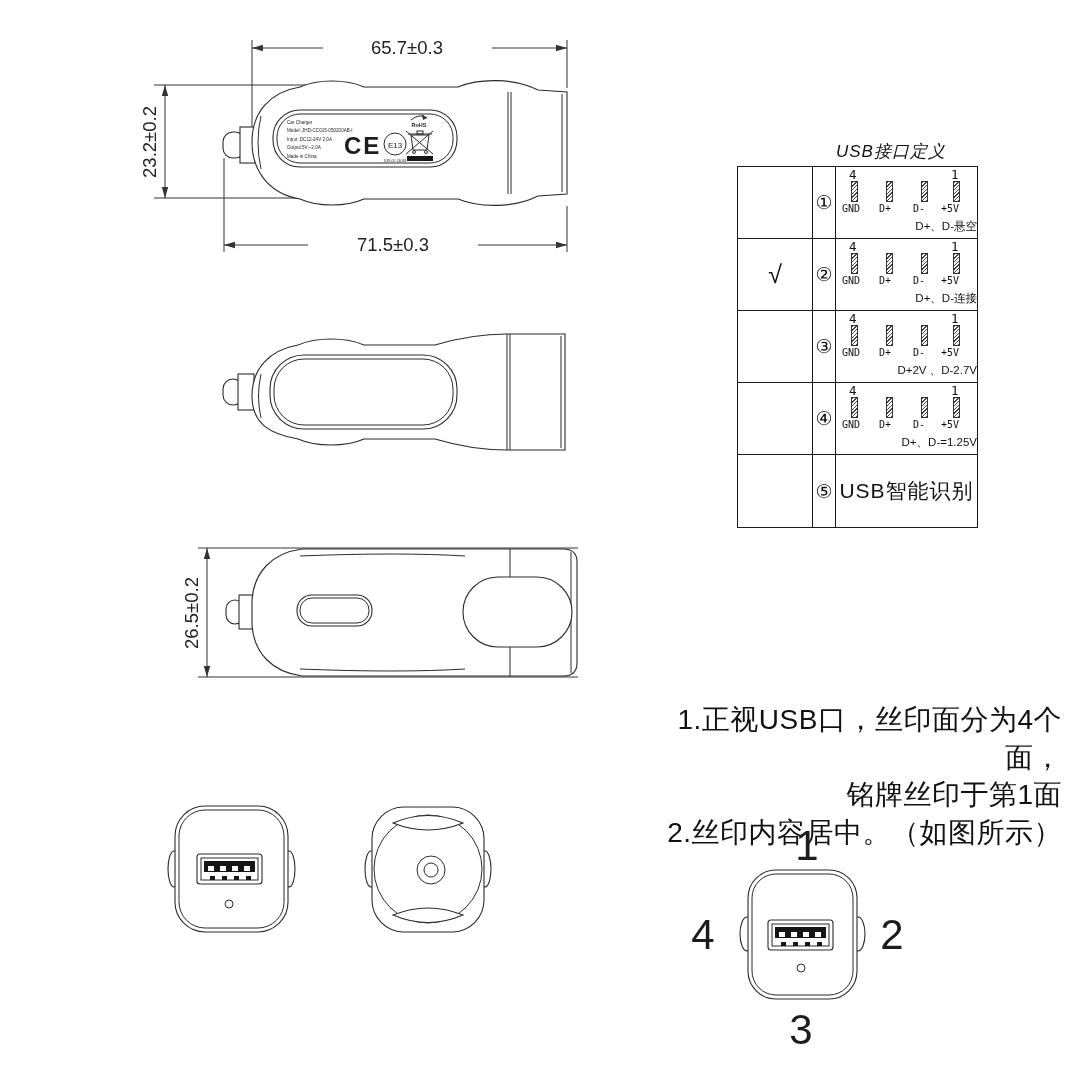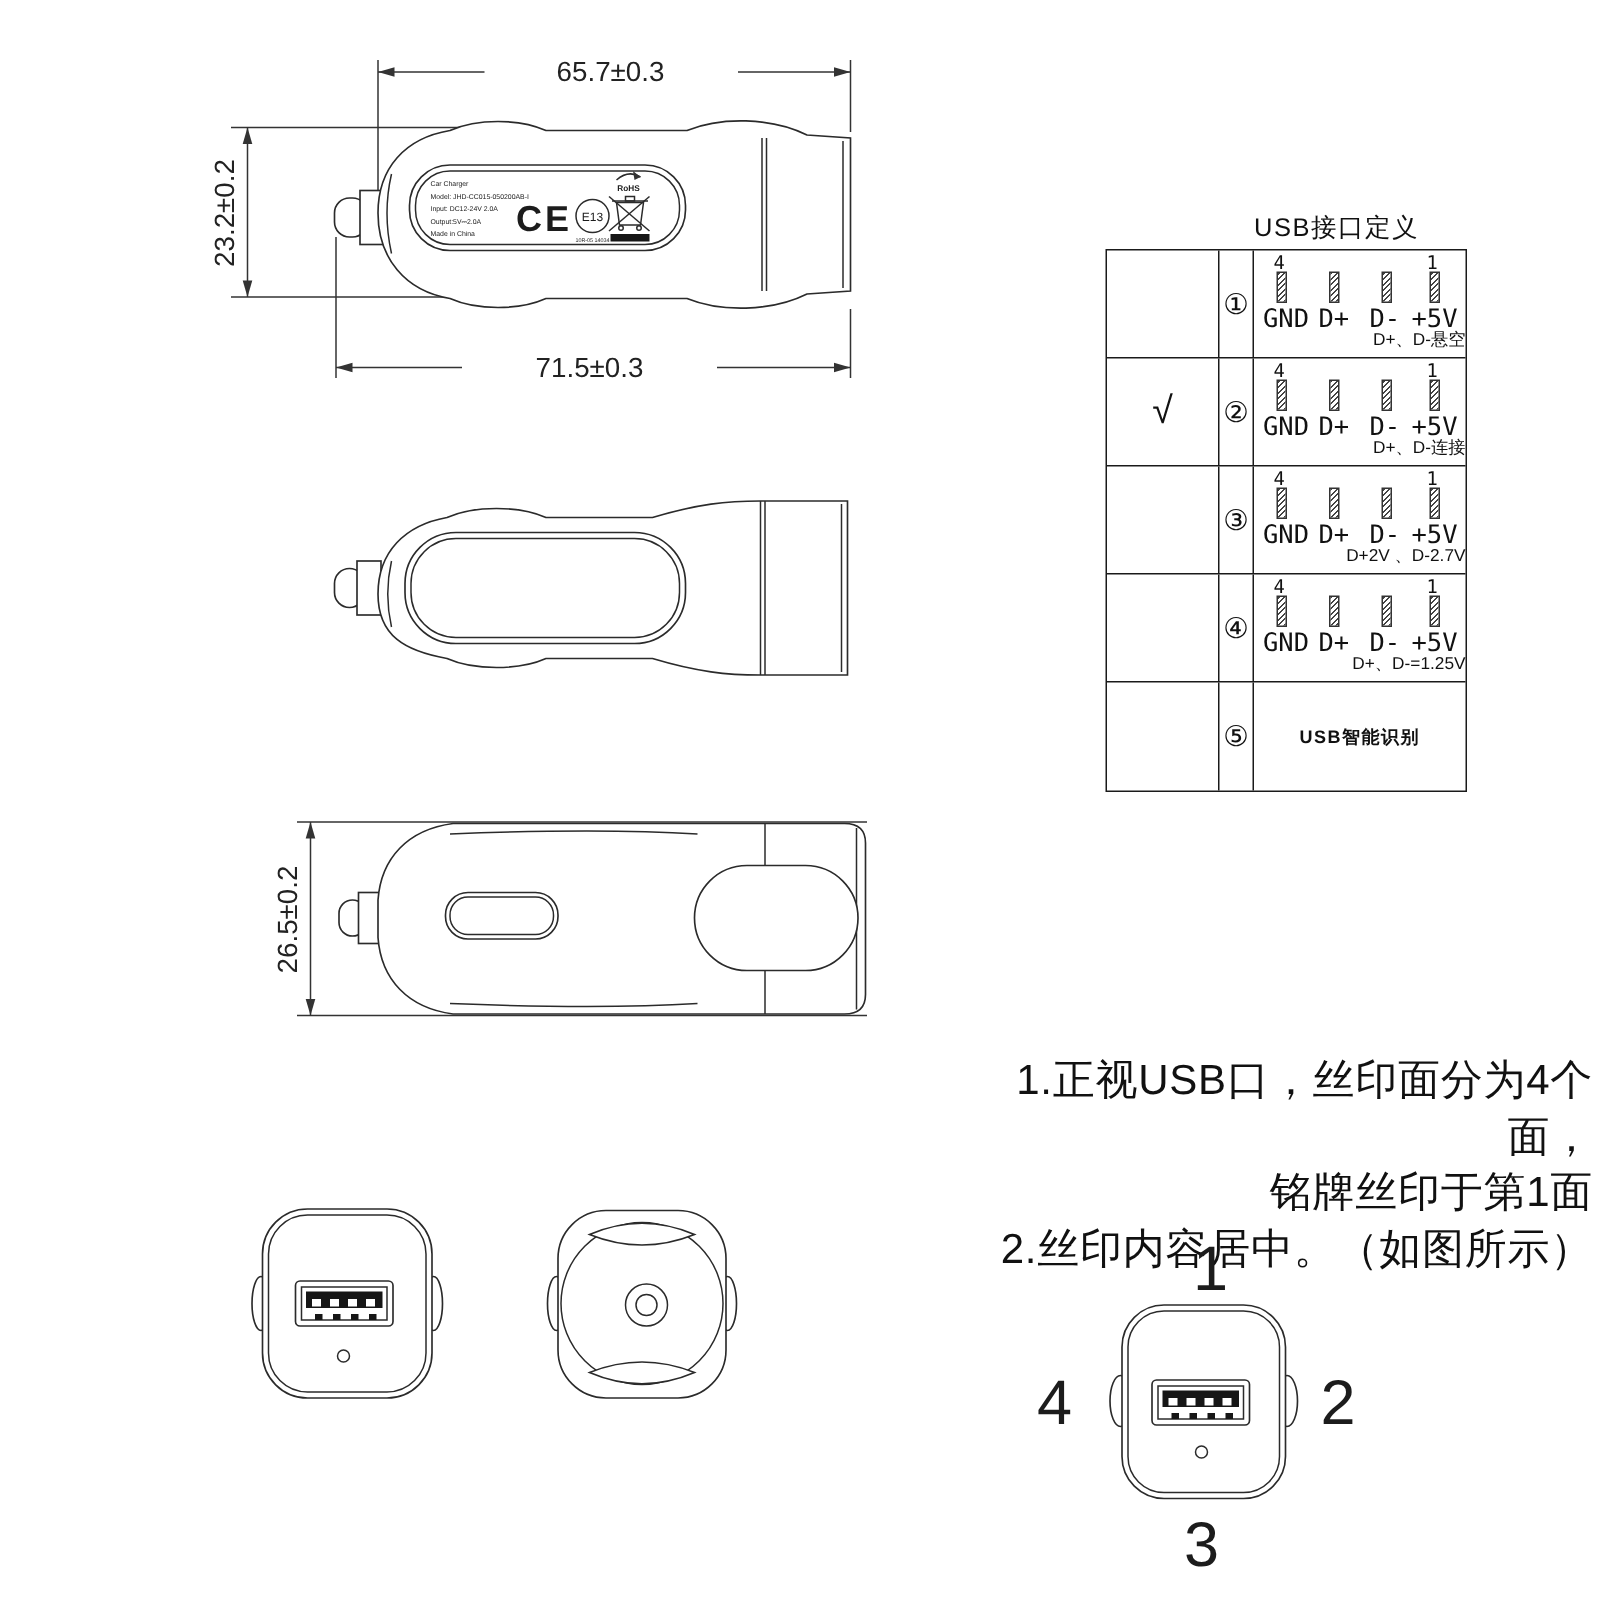--- a/index.html
+++ b/index.html
@@ -19,27 +19,27 @@
   
   #table-title{font-size:17px;letter-spacing:1px;}
   #usb-table{width:241px;border:1.5px solid #1a1a1a;box-sizing:border-box;}
   .t-row{display:flex;height:72.1px;border-bottom:1px solid #1a1a1a;box-sizing:border-box;}
   .t-row:last-child{border-bottom:none;}
   .c1{width:75px;border-right:1px solid #1a1a1a;box-sizing:border-box;
       display:flex;align-items:center;justify-content:center;font-size:25px;}
   .c2{width:23px;border-right:1px solid #1a1a1a;box-sizing:border-box;
       display:flex;align-items:center;justify-content:center;font-size:19px;}
   .c3{flex:1;position:relative;box-sizing:border-box;}
-  .c3.center-text{display:flex;align-items:center;justify-content:center;font-size:12px;letter-spacing:1px;font-weight:bold;}
+  .c3.center-text{display:flex;align-items:center;justify-content:center;font-size:21px;letter-spacing:1px;}
   .pn{position:absolute;top:0px;font-size:12.5px;font-family:"DejaVu Sans Mono",monospace;}
   .p4{left:13px;} .p1{left:115px;}
   .pin{position:absolute;top:14px;width:7px;height:21px;border:1px solid #333;box-sizing:border-box;
        background:repeating-linear-gradient(135deg,#444 0px,#444 1px,#fff 1px,#fff 2.6px);}
   .pa{left:15px;} .pb{left:50px;} .pc{left:85px;} .pd{left:117px;}
-  .pl{position:absolute;top:36px;font-size:17px;font-family:"DejaVu Sans Mono",monospace;}
+  .pl{position:absolute;top:36px;font-size:10px;font-family:"DejaVu Sans Mono",monospace;}
   .la{left:6px;} .lb{left:43px;} .lc{left:77px;} .ld{left:105px;text-align:right;}
   .note{position:absolute;top:52px;left:0;width:100%;text-align:right;font-size:11.5px;}
 
   
   #notes{font-size:28px;line-height:37.5px;letter-spacing:0.5px;}
 </style>
 </head>
 <body>
 
 <div id="canvas">
@@ -210,21 +210,21 @@
       <ellipse class="outline" cx="330" cy="79" rx="6" ry="18"></ellipse>
       <rect class="outline" x="217" y="17" width="112" height="125" rx="32"></rect>
       <circle class="thin" cx="273" cy="79" r="54"></circle>
       <path class="outline" d="M 238,33 Q 273,18 308,33 Q 273,47 238,33 Z"></path>
       <path class="outline" d="M 238,125 Q 273,140 308,125 Q 273,111 238,125 Z"></path>
       <circle class="thin" cx="276" cy="80" r="14"></circle>
       <circle class="thin" cx="276" cy="80" r="7"></circle>
     </g>
   </svg>
 
-  <div class="abs" id="table-title" style="left:836px;top:140px;">USB接口定义</div>
+  <div class="abs" id="table-title" style="left:836px;top:140px;font-style:italic;">USB接口定义</div>
 
   <div class="abs" id="usb-table" style="left:737px;top:166px;">
 
     <div class="t-row">
       <div class="c1"></div>
       <div class="c2">①</div>
       <div class="c3">
         <span class="pn p4">4</span>
         <span class="pn p1">1</span>
         <span class="pin pa"></span>

